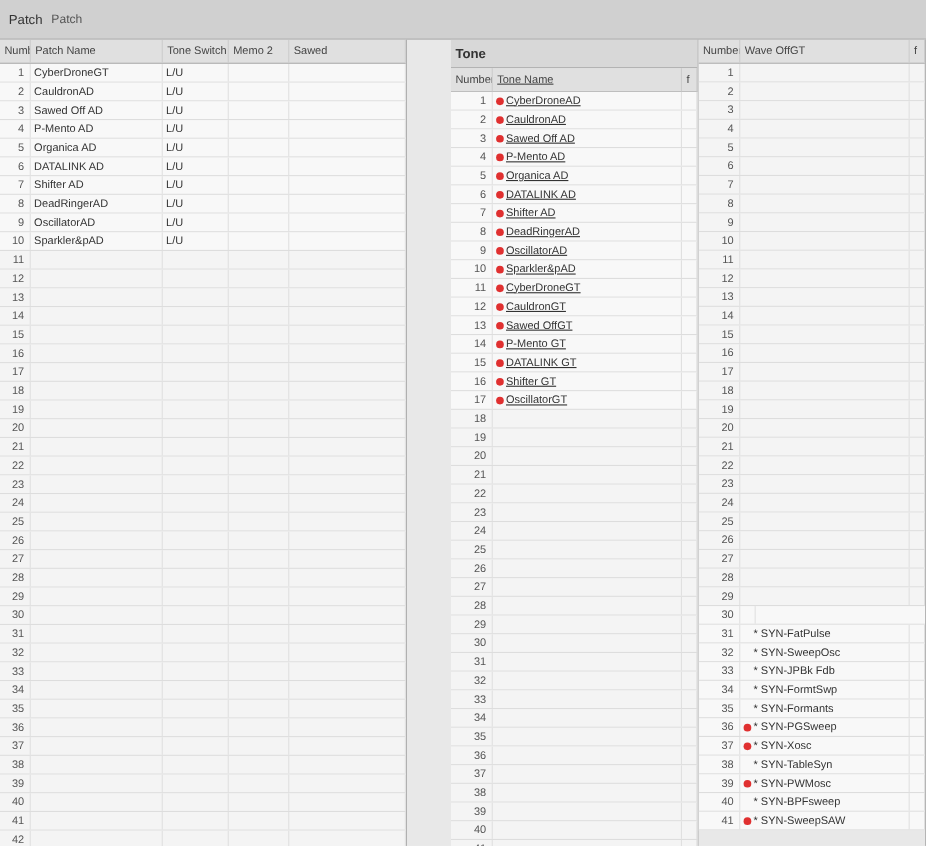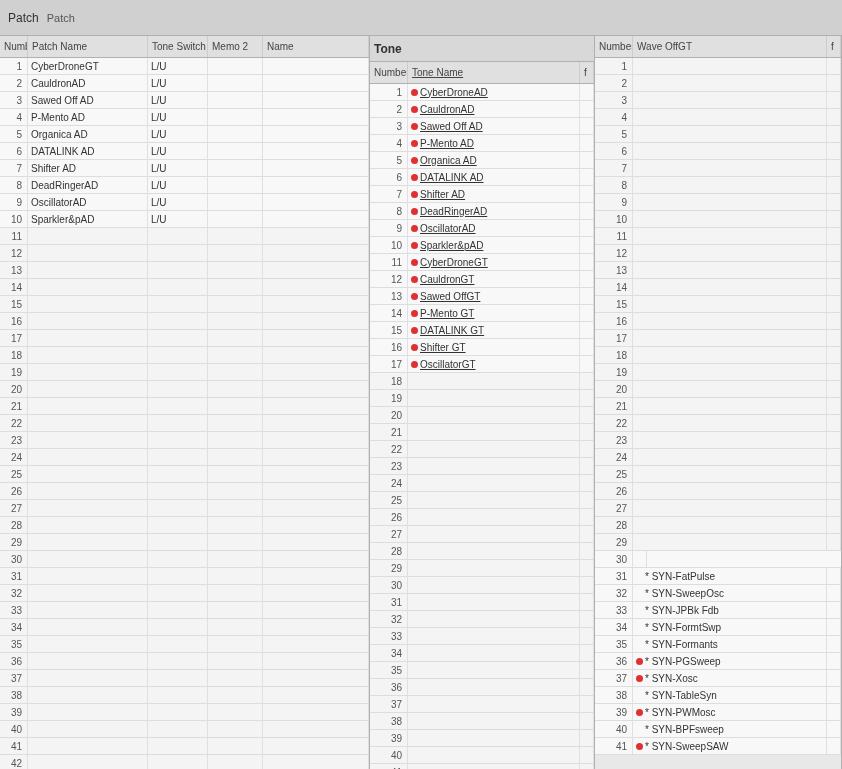--- a/index.html
+++ b/index.html
@@ -48,20 +48,21 @@
       border-right: 1px solid #b0b0b0;
       overflow: hidden;
     }
 
     .panel-patch {
       width: 370px;
     }
 
     .panel-tone {
       width: 225px;
+      margin-left: 40px;
     }
 
     .panel-wave {
       flex: 1;
     }
 
     .panel-header {
       display: flex;
       align-items: center;
       background: #d8d8d8;
@@ -188,21 +189,21 @@
   </div>
 
   <div class="panels-row">
 
     <div class="panel panel-patch">
       <div class="col-headers">
         <div class="col-header col-num">Number</div>
         <div class="col-header col-patch-name">Patch Name</div>
         <div class="col-header col-tone-switch">Tone Switch</div>
         <div class="col-header col-memo1">Memo 2</div>
-        <div class="col-header col-memo2">Name</div>
+        <div class="col-header col-memo2">Sawed</div>
       </div>
       <div class="rows-container" id="patch-rows">
       <div class="data-row">
     <div class="data-cell col-num num">1</div>
     <div class="data-cell col-patch-name">CyberDroneGT</div>
     <div class="data-cell col-tone-switch">L/U</div>
     <div class="data-cell col-memo1"></div>
     <div class="data-cell col-memo2"></div>
   </div>
           <div class="data-row">

